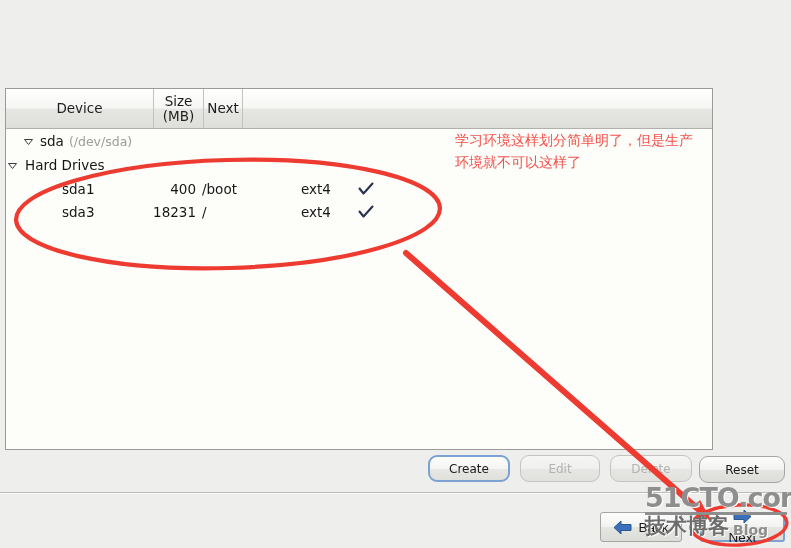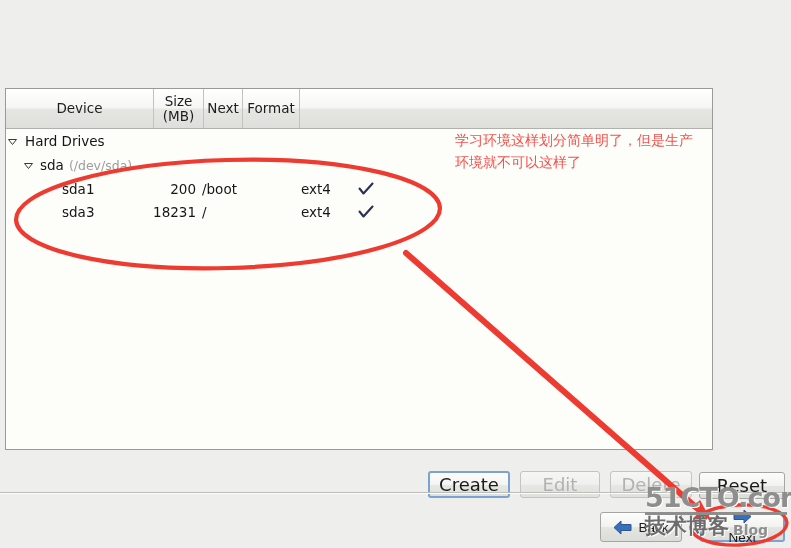--- a/index.html
+++ b/index.html
@@ -126,30 +126,29 @@
   .action-row {
     position: absolute;
     left: 0; top: 455px;
     width: 791px; height: 33px;
   }
   .btn {
     position: absolute;
     box-sizing: border-box;
     height: 27px;
     border: 1px solid #a5a5a1;
-    border-radius: 3px;
+    border-radius: 9px;
     background: linear-gradient(to bottom, #fdfdfd 0%, #f2f2f0 50%, #e4e4e0 52%, #dcdcd8 100%);
     font-family: "DejaVu Sans", "Liberation Sans", sans-serif;
-    font-size: 18px;
+    font-size: 12px;
     color: #1a1a1a;
     display: flex;
     align-items: center;
     justify-content: center;
     padding: 0;
-    margin-top: 16px;
   }
   .btn.focused {
     border: 2px solid #7ba2d0;
     background: linear-gradient(to bottom, #fdfdfd 0%, #f4f4f2 50%, #e7e7e3 52%, #dfdfdb 100%);
   }
   .btn.disabled {
     color: #b2b2b0;
     background: linear-gradient(to bottom, #f6f6f4 0%, #efefed 50%, #e6e6e3 52%, #e0e0dd 100%);
     border-color: #c3c3c0;
   }
@@ -262,50 +261,47 @@
       </div>
       <div class="hcell h-size">
         <span>
           <span>Size</span><br>
           <span>(MB)</span>
         </span>
       </div>
       <div class="hcell h-type">
         <span>Next</span>
       </div>
-      <div class="hcell h-format last">
-        <span>Format</span>
-      </div>
       <div class="hcell filler"></div>
     </div>
 
     <div class="tree">
+
+      <div class="trow group" style="padding-left:16px;">
+        <span class="tw">
+          <svg width="9" height="9" viewBox="0 0 9 9">
+              <path d="M0.5 2.5 L8.5 2.5 L4.5 7.5 Z" fill="none" stroke="#3a3a3a" stroke-width="1"></path>
+            </svg>
+        </span>
+        <span class="lbl-sda">sda</span>
+        <span class="dev-path">(/dev/sda)</span>
+      </div>
 
       <div class="trow group">
         <span class="tw">
           <svg width="9" height="9" viewBox="0 0 9 9">
               <path d="M0.5 2.5 L8.5 2.5 L4.5 7.5 Z" fill="none" stroke="#3a3a3a" stroke-width="1"></path>
             </svg>
         </span>
         <span class="lbl-harddrives">Hard Drives</span>
       </div>
 
-      <div class="trow group" style="padding-left:16px;">
-        <span class="tw">
-          <svg width="9" height="9" viewBox="0 0 9 9">
-              <path d="M0.5 2.5 L8.5 2.5 L4.5 7.5 Z" fill="none" stroke="#3a3a3a" stroke-width="1"></path>
-            </svg>
-        </span>
-        <span class="lbl-sda">sda</span>
-        <span class="dev-path">(/dev/sda)</span>
-      </div>
-
       <div class="trow">
         <span class="p-name">sda1</span>
-        <span class="p-size">200</span>
+        <span class="p-size">400</span>
         <span class="p-mount">/boot</span>
         <span class="p-type">ext4</span>
         <span class="p-fmt">
           <svg width="16" height="14" viewBox="0 0 16 14">
               <path d="M1.5 6.5 L5.5 11.5 L14.5 1.5" fill="none" stroke="#2a3050" stroke-width="2.1" stroke-linecap="round" stroke-linejoin="round"></path>
             </svg>
         </span>
       </div>
 
 

